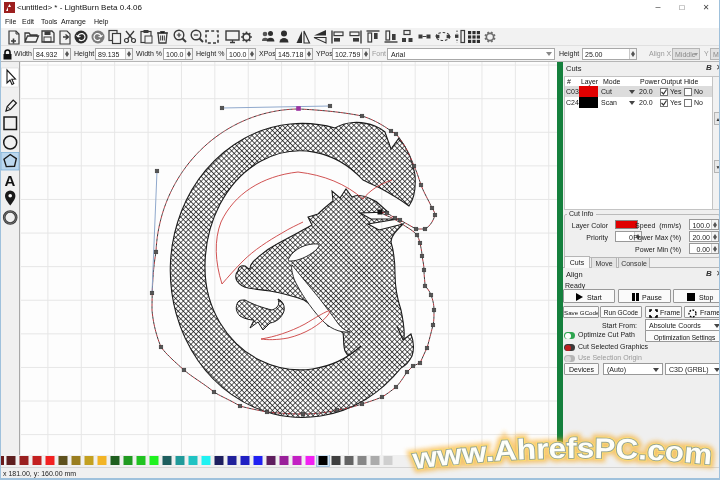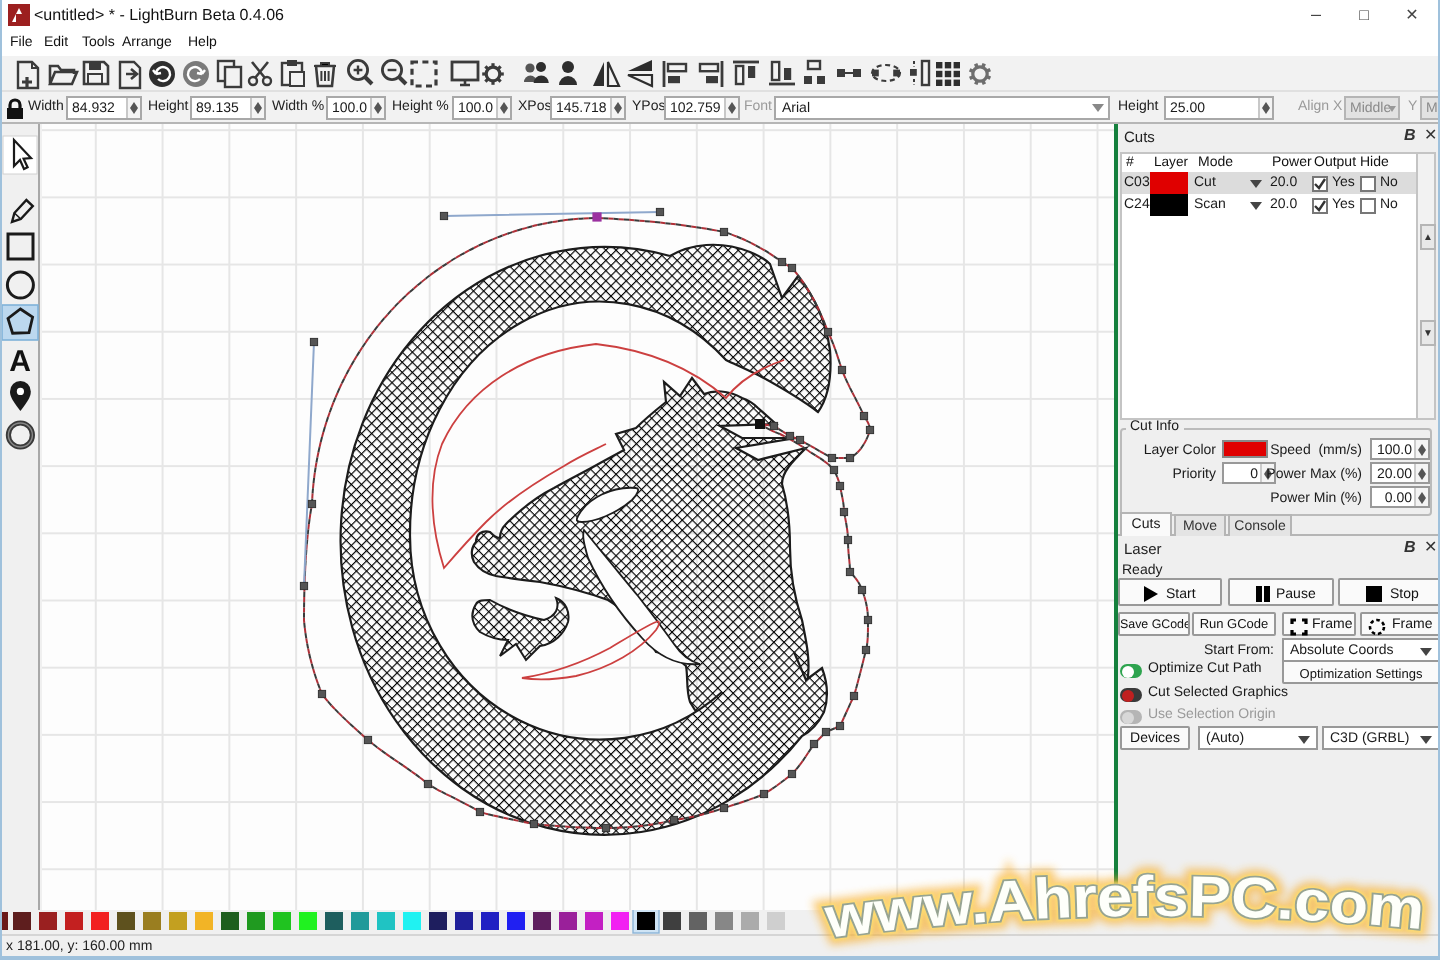--- a/index.html
+++ b/index.html
@@ -17,21 +17,21 @@
 .tb2lab.gray { color:#9a9a9a; }
 .spinbox { position:absolute; top:1.5px; height:12px; background:#fff; border:1px solid #a8a8a8; font-size:7px; }
 .spinbox .val { position:absolute; left:2px; top:2px; }
 .spin { position:absolute; right:0; top:0; width:7px; height:100%; border-left:1px solid #c8c8c8; background:#f4f4f4; }
 .spin:before { content:""; position:absolute; right:1px; top:2px; border-left:2.5px solid transparent; border-right:2.5px solid transparent; border-bottom:3px solid #555; }
 .spin:after { content:""; position:absolute; right:1px; bottom:2px; border-left:2.5px solid transparent; border-right:2.5px solid transparent; border-top:3px solid #555; }
 #lefttools { position:absolute; left:0; top:62px; width:20px; height:393px; background:#f0f0f0; border-right:1px solid #a8a8a8; }
 #canvas { position:absolute; left:21px; top:62px; width:536px; height:393px; background:#fdfdfd;
   background-image: linear-gradient(to right, #e6e6e6 1px, transparent 1px), linear-gradient(to bottom, #e6e6e6 1px, transparent 1px);
   background-size: 33.4px 33.6px; background-position: 26.4px 2.6px; }
-#rightpanel { position:absolute; left:557px; top:62px; width:163px; height:405px; background:#efefef; border-left:2px solid #15803d; }
+#rightpanel { position:absolute; left:557px; top:62px; width:163px; height:405px; background:#efefef; border-left:6px solid #15803d; }
 #palette { position:absolute; left:0; top:455px; width:720px; height:12px; background:#f0f0f0; }
 #statusbar { position:absolute; left:0; top:467px; width:720px; height:13px; background:#f0f0f0; border-top:1px solid #d5d5d5; }
 #statusbar .txt { position:absolute; left:3px; top:2px; font-size:7px; color:#222; }
 #winborder { position:absolute; left:0; top:0; width:720px; height:480px; border-left:1px solid #9fc1dc; border-right:1px solid #9fc1dc; border-bottom:2px solid #9fc1dc; pointer-events:none; }
 </style>
 </head>
 <body>
 <div id="titlebar">
   <svg id="appicon" viewBox="0 0 11 11">
       <rect x="0" y="0" width="11" height="11" fill="#9c1f1f"></rect>
@@ -513,21 +513,21 @@
       <div style="position:absolute;right:8px;top:2px;font-size:7px;">0.00</div>
       <div style="position:absolute;right:0;top:0;width:7px;height:100%;border-left:1px solid #ccc;background:#f4f4f4;">
         <span style="position:absolute;right:1px;top:1.5px;border-left:2.5px solid transparent;border-right:2.5px solid transparent;border-bottom:3px solid #555;"></span>
         <span style="position:absolute;right:1px;bottom:1.5px;border-left:2.5px solid transparent;border-right:2.5px solid transparent;border-top:3px solid #555;"></span>
       </div>
     </div>
 <div style="position:absolute;white-space:nowrap;left:0px;top:205px;width:162px;height:1px;background:#b5b5b5;"></div>
 <div style="position:absolute;white-space:nowrap;left:1px;top:194px;width:26px;height:12px;background:#fafafa;border:1px solid #b5b5b5;border-bottom:none;font-size:7px;text-align:center;padding-top:2px;">Cuts</div>
 <div style="position:absolute;white-space:nowrap;left:28px;top:195px;width:26px;height:11px;background:#e4e4e4;border:1px solid #b5b5b5;border-bottom:none;font-size:7px;text-align:center;padding-top:2px;color:#333;">Move</div>
 <div style="position:absolute;white-space:nowrap;left:55px;top:195px;width:32px;height:11px;background:#e4e4e4;border:1px solid #b5b5b5;border-bottom:none;font-size:7px;text-align:center;padding-top:2px;color:#333;">Console</div>
-<div style="position:absolute;white-space:nowrap;left:3px;top:208px;font-size:7.5px;color:#222;">Laser</div>
+<div style="position:absolute;white-space:nowrap;left:3px;top:208px;font-size:7.5px;color:#222;">Align</div>
 <div style="position:absolute;white-space:nowrap;left:143px;top:207px;font-size:8px;color:#333;font-style:italic;font-weight:bold;">B</div>
 <div style="position:absolute;white-space:nowrap;left:153px;top:207px;font-size:8px;color:#333;">✕</div>
 <div style="position:absolute;white-space:nowrap;left:2px;top:220px;font-size:7px;">Ready</div>
 <div style="position:absolute;left:0px;top:227px;width:52px;height:14px;background:#fafafa;border:1px solid #999;border-radius:1px;font-size:7px;color:#111;white-space:nowrap;">
       <span style="position:absolute;left:12px;top:3px;width:0;height:0;border-top:4px solid transparent;border-bottom:4px solid transparent;border-left:7px solid #000;"></span>
       <span style="position:absolute;left:23px;top:3.5px;">Start</span>
     </div>
 <div style="position:absolute;left:55px;top:227px;width:53px;height:14px;background:#fafafa;border:1px solid #999;border-radius:1px;font-size:7px;color:#111;white-space:nowrap;">
       <span style="position:absolute;left:13px;top:3px;width:2.5px;height:8px;background:#000;"></span>
       <span style="position:absolute;left:17px;top:3px;width:2.5px;height:8px;background:#000;"></span>

